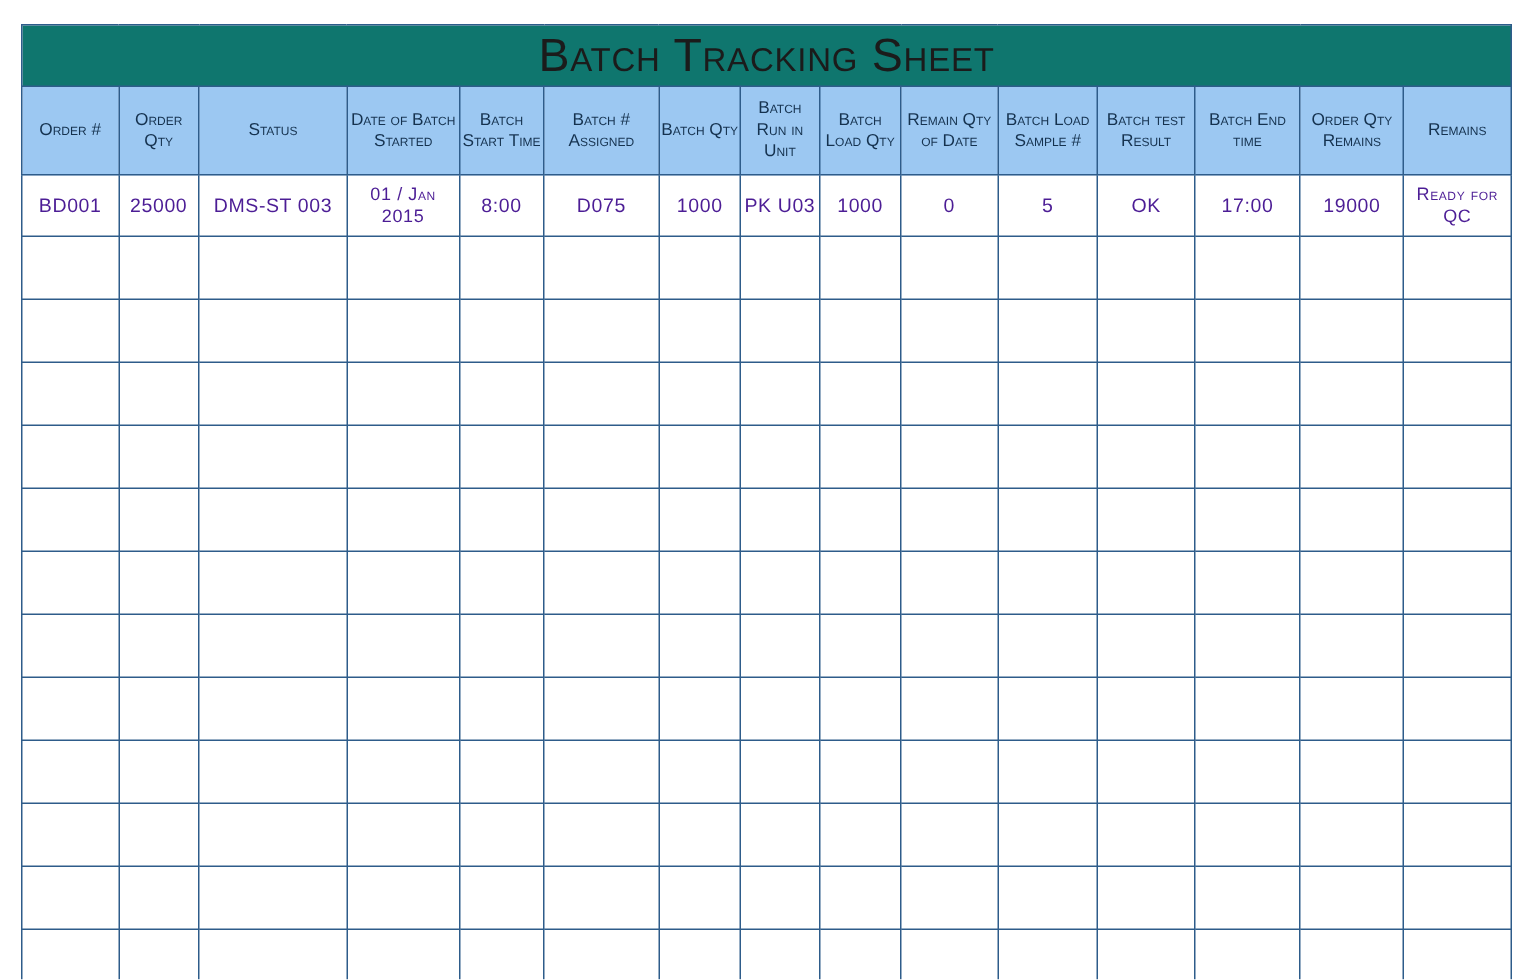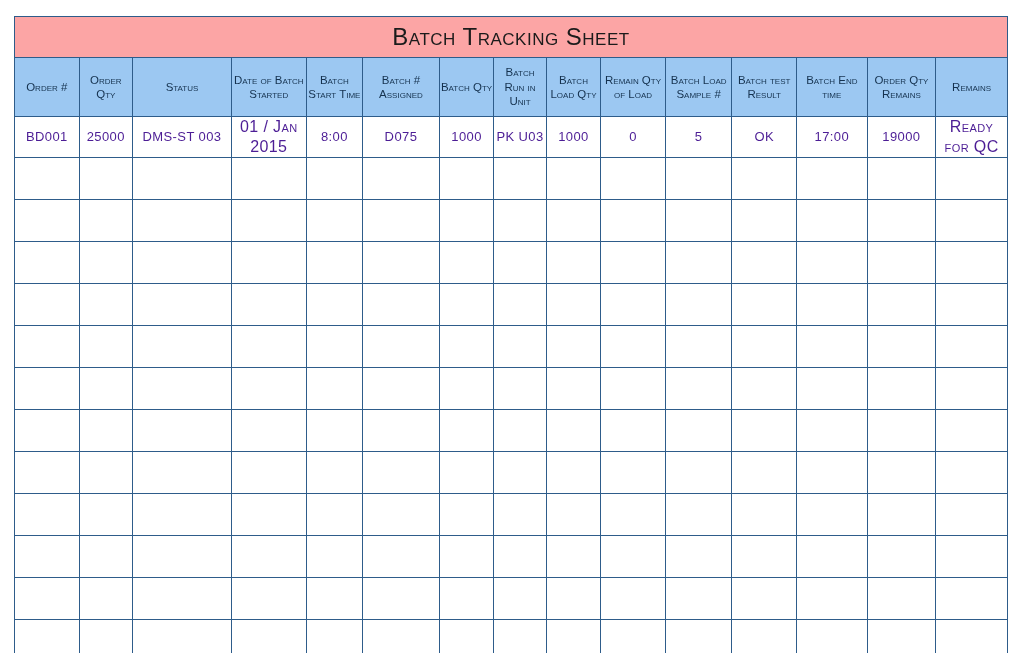--- a/index.html
+++ b/index.html
@@ -22,26 +22,26 @@
     width: 994px;
     border-collapse: collapse;
     table-layout: fixed;
   }
   .sheet td, .sheet th {
     border: 1px solid #2e5c8a;
     padding: 0;
     margin: 0;
   }
   .title-cell {
-    background: #fca5a5;
+    background: #0f766e;
     color: #1b1b1b;
     text-align: center;
     vertical-align: middle;
     height: 40px;
-    font-size: 24px;
+    font-size: 31px;
     letter-spacing: 0.5px;
     font-variant: small-caps;
     text-transform: capitalize;
     font-weight: normal;
   }
   .head-cell {
     background: #9cc8f2;
     color: #15324f;
     text-align: center;
     vertical-align: middle;
@@ -62,21 +62,21 @@
     font-variant: small-caps;
     line-height: 1.22;
     padding: 2px 2px;
     letter-spacing: 0.4px;
   }
   .empty-cell {
     background: #ffffff;
     height: 41px;
   }
   .small-text {
-    font-size: 16px;
+    font-size: 12px;
   }
 </style>
 </head>
 <body>
 
 <div id="page">
 
   <table class="sheet">
     <colgroup>
       <col style="width:64px">
@@ -103,21 +103,21 @@
       <tr>
         <th class="head-cell">Order #</th>
         <th class="head-cell">Order Qty</th>
         <th class="head-cell">Status</th>
         <th class="head-cell">Date of Batch Started</th>
         <th class="head-cell">Batch Start Time</th>
         <th class="head-cell">Batch # Assigned</th>
         <th class="head-cell">Batch Qty</th>
         <th class="head-cell">Batch Run in Unit</th>
         <th class="head-cell">Batch Load Qty</th>
-        <th class="head-cell">Remain Qty of Load</th>
+        <th class="head-cell">Remain Qty of Date</th>
         <th class="head-cell">Batch Load Sample #</th>
         <th class="head-cell">Batch test Result</th>
         <th class="head-cell">Batch End time</th>
         <th class="head-cell">Order Qty Remains</th>
         <th class="head-cell">Remains</th>
       </tr>
     </thead>
 
     <tbody>
       <tr>

